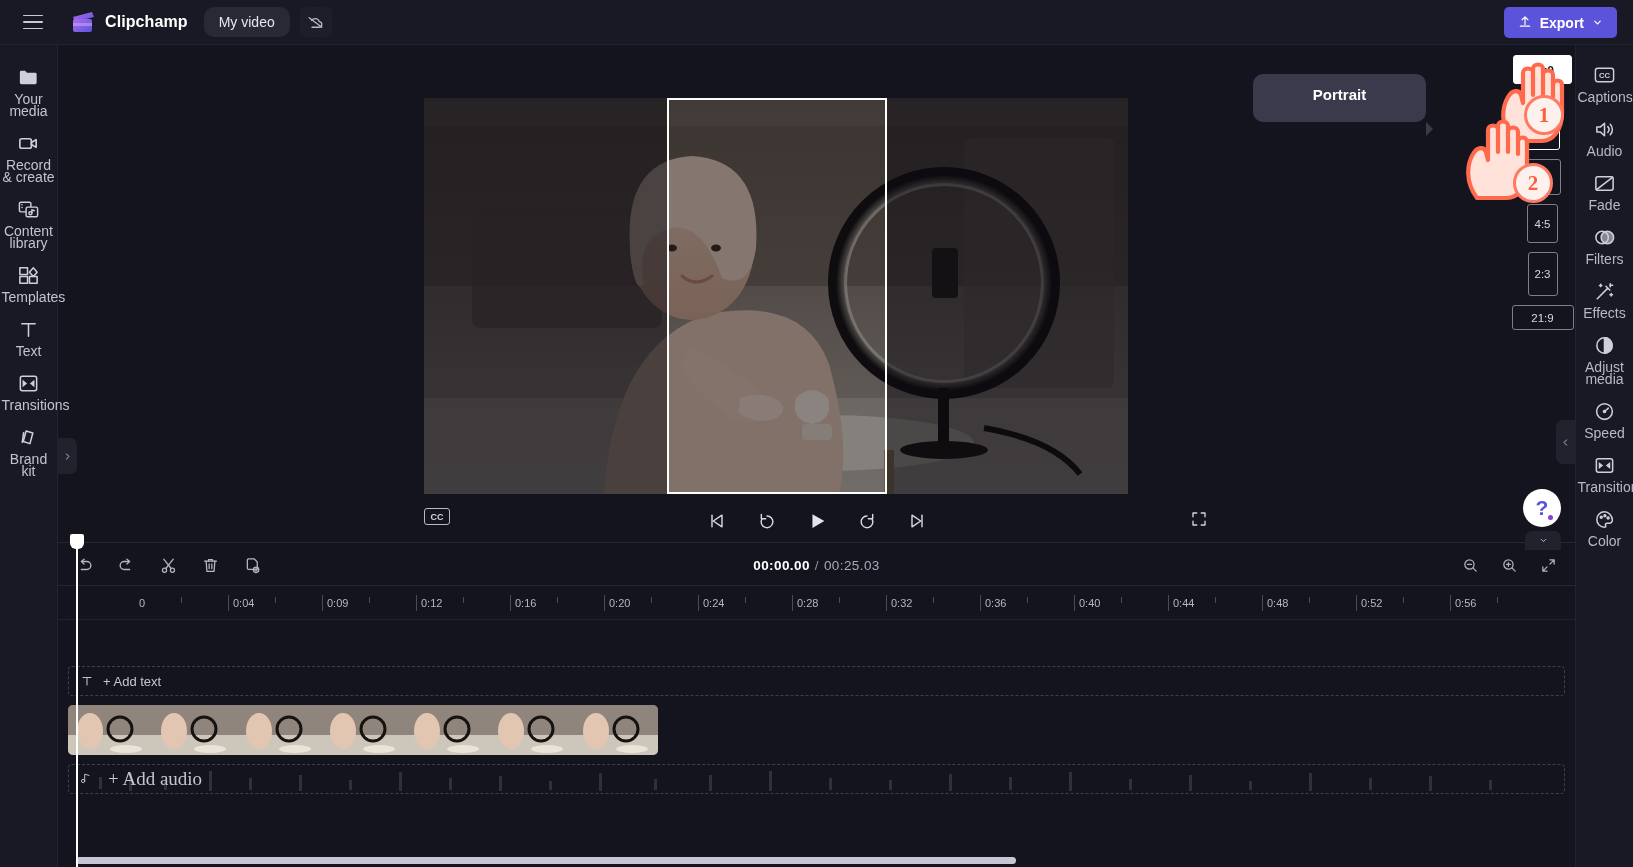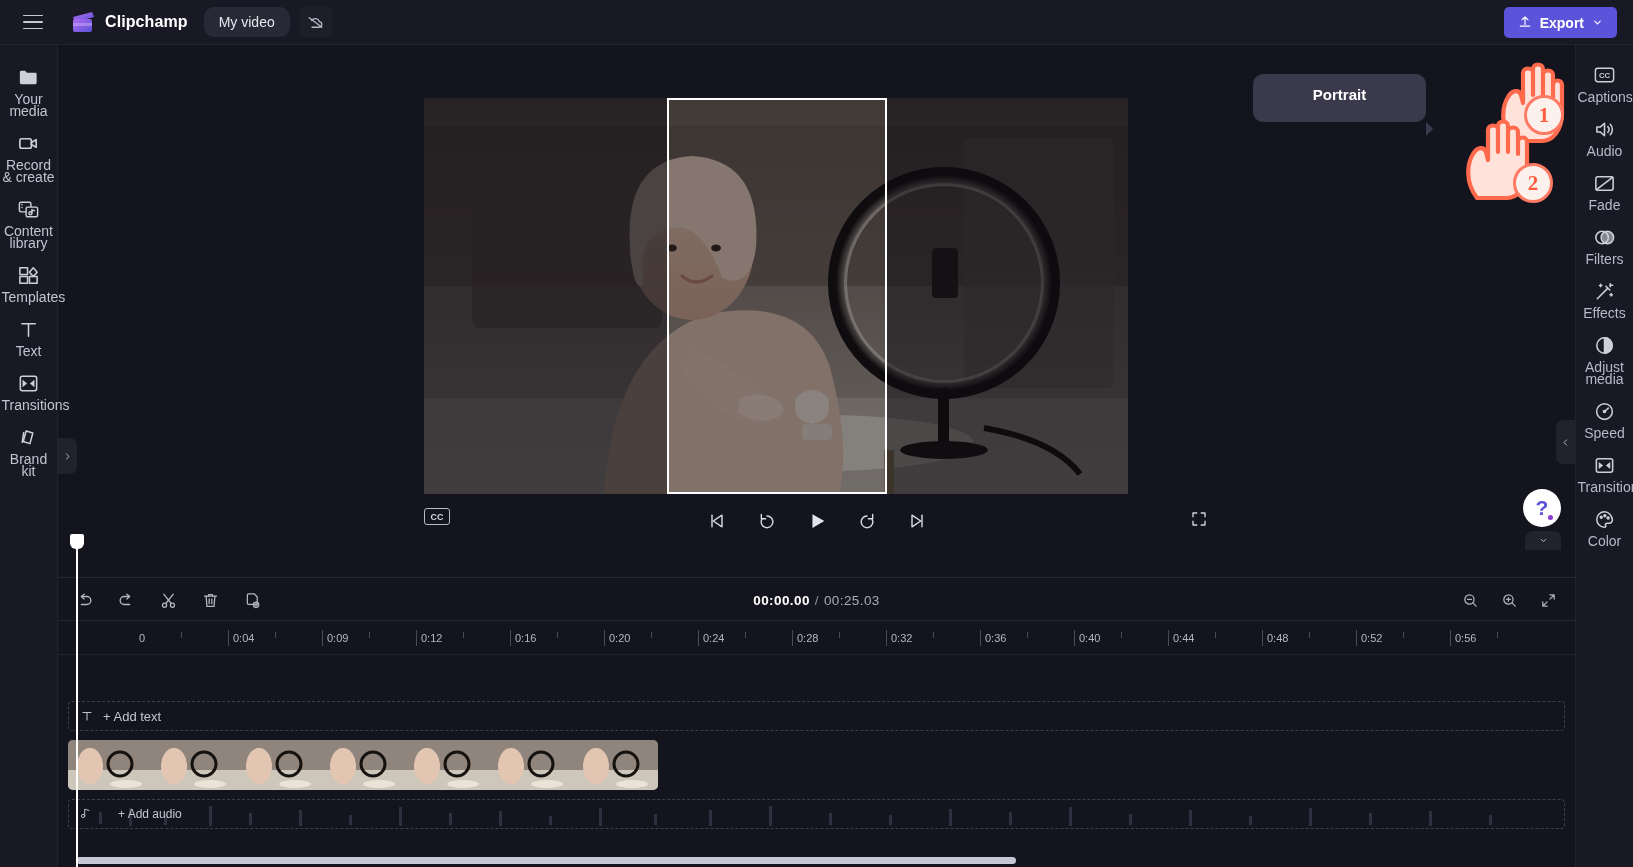--- a/index.html
+++ b/index.html
@@ -153,21 +153,21 @@
   }
   .help-fab:after { content:''; position:absolute; right:8px; bottom:7px; width:5px; height:5px; border-radius:50%; background:#8a3fd0;}
   .panel-chevron {
     position:absolute; right: 72px; bottom: 317px; width: 36px; height: 19px;
     background:#22222f; border-radius: 7px 7px 0 0;
     display:flex; align-items:center; justify-content:center; color:#b9b9c6; font-size:11px; cursor:pointer; z-index:26;
   }
 
   
   .timeline { position:absolute; left:58px; right:58px; top:542px; bottom:0; background:#14141f;}
-  .tl-toolbar { position:relative; height: 44px; border-top:1px solid #262633; border-bottom:1px solid #262633;margin-top:35px;}
+  .tl-toolbar { position:relative; height: 44px; border-top:1px solid #262633; border-bottom:1px solid #262633;}
   .tl-tools { position:absolute; left:14px; top:0; height:44px; display:flex; align-items:center; gap:18px;}
   .tl-tools .ti { width:24px; height:24px; display:flex; align-items:center; justify-content:center; color:#b5b5c4; cursor:pointer;}
   .tl-time { position:absolute; left:0; right:0; top:0; height:44px; display:flex; align-items:center; justify-content:center; font-size:13.5px; letter-spacing:.4px;}
   .tl-time .cur { color:#fff; font-weight:700;}
   .tl-time .sep { color:#8f8fa0; margin:0 5px;}
   .tl-time .tot { color:#a9a9ba;}
   .tl-zoom { position:absolute; right:16px; top:0; height:44px; display:flex; align-items:center; gap:17px;}
   .tl-zoom .zi { width:22px; height:22px; display:flex; align-items:center; justify-content:center; color:#b0b0c0; cursor:pointer;}
 
   .ruler { position:relative; height:34px; border-bottom:1px solid #23232f;}
@@ -187,22 +187,22 @@
   .clip-row { position:relative; margin: 9px 10px 0 10px; height: 50px;}
   .clip {
     position:absolute; left:0; top:0; width: 590px; height: 50px;
     border-radius: 5px; overflow:hidden; background:#6f6258; cursor:pointer;
   }
   .clip .thumbs { position:absolute; inset:0; display:flex;}
   .clip .th { width: 84.3px; height:50px; position:relative; overflow:hidden;}
   .audio-row { position:relative; margin: 9px 10px 0 10px; height: 30px;}
   .audio-track {
     position:absolute; inset:0; border:1.3px dashed #3e3e52; border-radius:4px;
-    display:flex; align-items:center; gap:26px; padding-left:10px;
-    font-size:12px; color:#c6c6d3; overflow:hidden; cursor:pointer;
+    display:flex; align-items:center; gap:16px; padding-left:10px;
+    font-size:19px; color:#c6c6d3; overflow:hidden; cursor:pointer;font-family:Liberation Serif, serif;
   }
   .wave { position:absolute; left:0; right:0; bottom:2px; height:22px; opacity:.5;}
 
   .playhead { position:absolute; left:18px; top:0; bottom:0; width:2px; background:#fff; z-index:12;}
   .playhead:before { content:''; position:absolute; left:-6px; top:-8px; width:14px; height:15px; background:#fff; border-radius:2px 2px 6px 6px;}
 
   .hscroll { position:absolute; left:18px; bottom:3px; width: 940px; height:7px; background:#c6c6d4; border-radius:4px;}
 </style>
 </head>
 <body>
@@ -415,20 +415,28 @@
         </div>
       </div>
       <div class="fs-btn">
         <svg width="18" height="18" viewBox="0 0 24 24" fill="none" stroke="#d4d4e0" stroke-width="1.8" stroke-linecap="round" stroke-linejoin="round">
           <path d="M4 9V4h5M20 9V4h-5M4 15v5h5M20 15v5h-5"></path>
           </svg>
       </div>
     </div>
   </div>
 
+  <div class="aspect-panel">
+    <div class="ar ar-169 sel">16:9</div>
+    <div class="ar ar-916 active-outline">9:16</div>
+    <div class="ar ar-11">1:1</div>
+    <div class="ar ar-45">4:5</div>
+    <div class="ar ar-23">2:3</div>
+    <div class="ar ar-219">21:9</div>
+  </div>
 
   <div class="panel-chevron">
     <svg width="11" height="9" viewBox="0 0 24 24" fill="none" stroke="#b9b9c6" stroke-width="2.6" stroke-linecap="round">
         <path d="M6 9l6 6 6-6"></path>
       </svg>
   </div>
   <div class="help-fab">?</div>
   <div class="right-collapse">
     <svg width="9" height="11" viewBox="0 0 24 24" fill="none" stroke="#b9b9c6" stroke-width="2.6" stroke-linecap="round">
         <path d="M15 5l-7 7 7 7"></path>

